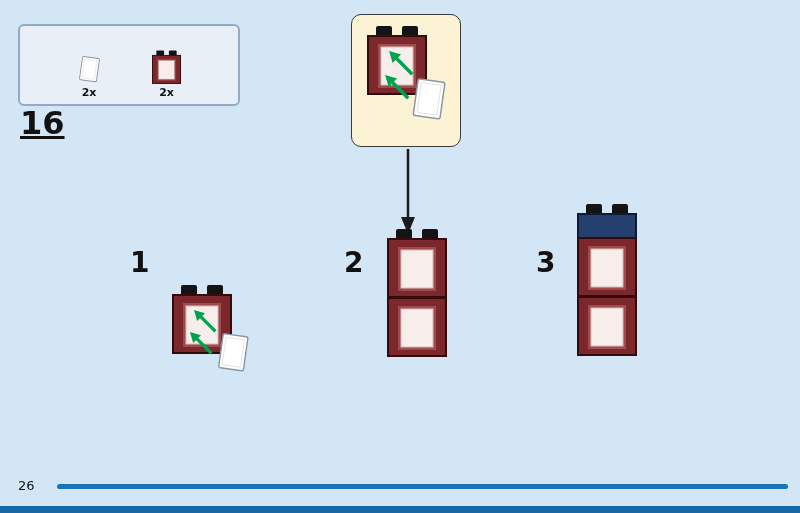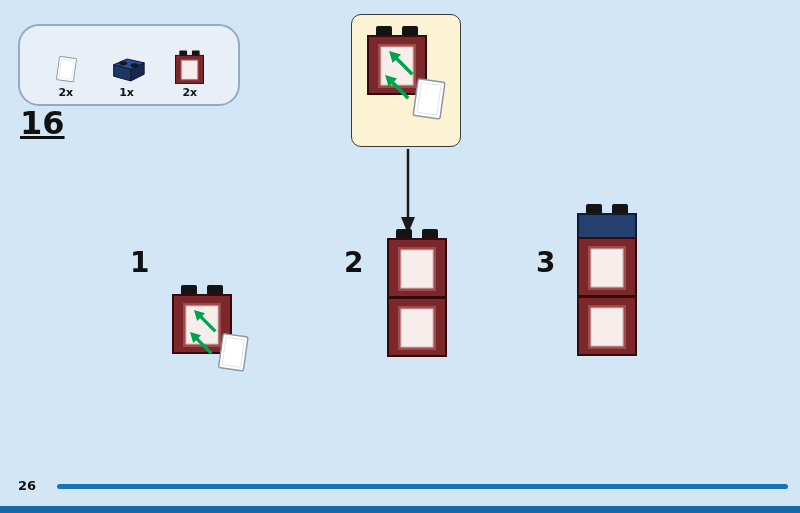--- a/index.html
+++ b/index.html
@@ -11,21 +11,21 @@
   .page {
     position:relative; width:800px; height:513px;
     background:var(--background,#d2e6f6); overflow:hidden;
   }
 
   
   .parts-box {
     position:absolute; left:18px; top:24px; width:222px; height:82px;
     background:var(--parts-box-bg,#e9eff7);
     border:2px solid var(--parts-box-border,#93aac6);
-    border-radius:21px;
+    border-radius:6px;
     display:flex; justify-content:space-evenly; align-items:flex-end;
     padding:7px 6px 5px;
   }
   .part { display:flex; flex-direction:column; align-items:center; gap:2px; }
   .part svg { display:block; }
   .part-count { font-size:11px; font-weight:bold; color:var(--text,#111); }
 
   .step-number {
     position:absolute; left:20px; top:104px;
     font-size:32px; font-weight:bold; color:var(--text,#111);text-decoration:underline;
@@ -49,21 +49,21 @@
   .num-3 { left:536px; top:246px; }
 
   .fig { position:absolute; }
   .fig-1 { left:166px; top:284px; }
   .fig-2 { left:387px; top:228px; }
   .fig-3 { left:577px; top:203px; }
 
   
   .page-number {
     position:absolute; left:18px; top:478px;
-    font-size:13px; font-weight:bold; color:var(--text,#111);
+    font-size:13px; font-weight:normal; color:var(--text,#111);
   }
   .progress-line {
     position:absolute; left:57px; top:484px; width:731px; height:5px;
     border-radius:3px; background:var(--accent-blue,#1a73b8);
   }
   .edge-strip {
     position:absolute; left:0; bottom:0; width:800px; height:7px;
     background:var(--edge-blue,#1569ab);
   }
 
@@ -129,26 +129,20 @@
   <div class="parts-box">
     <div class="part">
       <svg width="24" height="30" viewBox="0 0 24 30">
         <g transform="rotate(8 12 15)">
           <use href="#sym-glass-panel" x="3" y="2" width="19" height="26"></use>
         </g>
       </svg>
       <span class="part-count">2x</span>
     </div>
     <div class="part">
-      <svg width="42" height="29" viewBox="0 0 44 30">
-        <use href="#sym-brick-iso"></use>
-      </svg>
-      <span class="part-count">1x</span>
-    </div>
-    <div class="part">
       <svg width="29" height="34" viewBox="0 0 60 70">
         <use href="#sym-window"></use>
       </svg>
       <span class="part-count">2x</span>
     </div>
   </div>
 
   <div class="step-number">16</div>
 
   <div class="callout">

